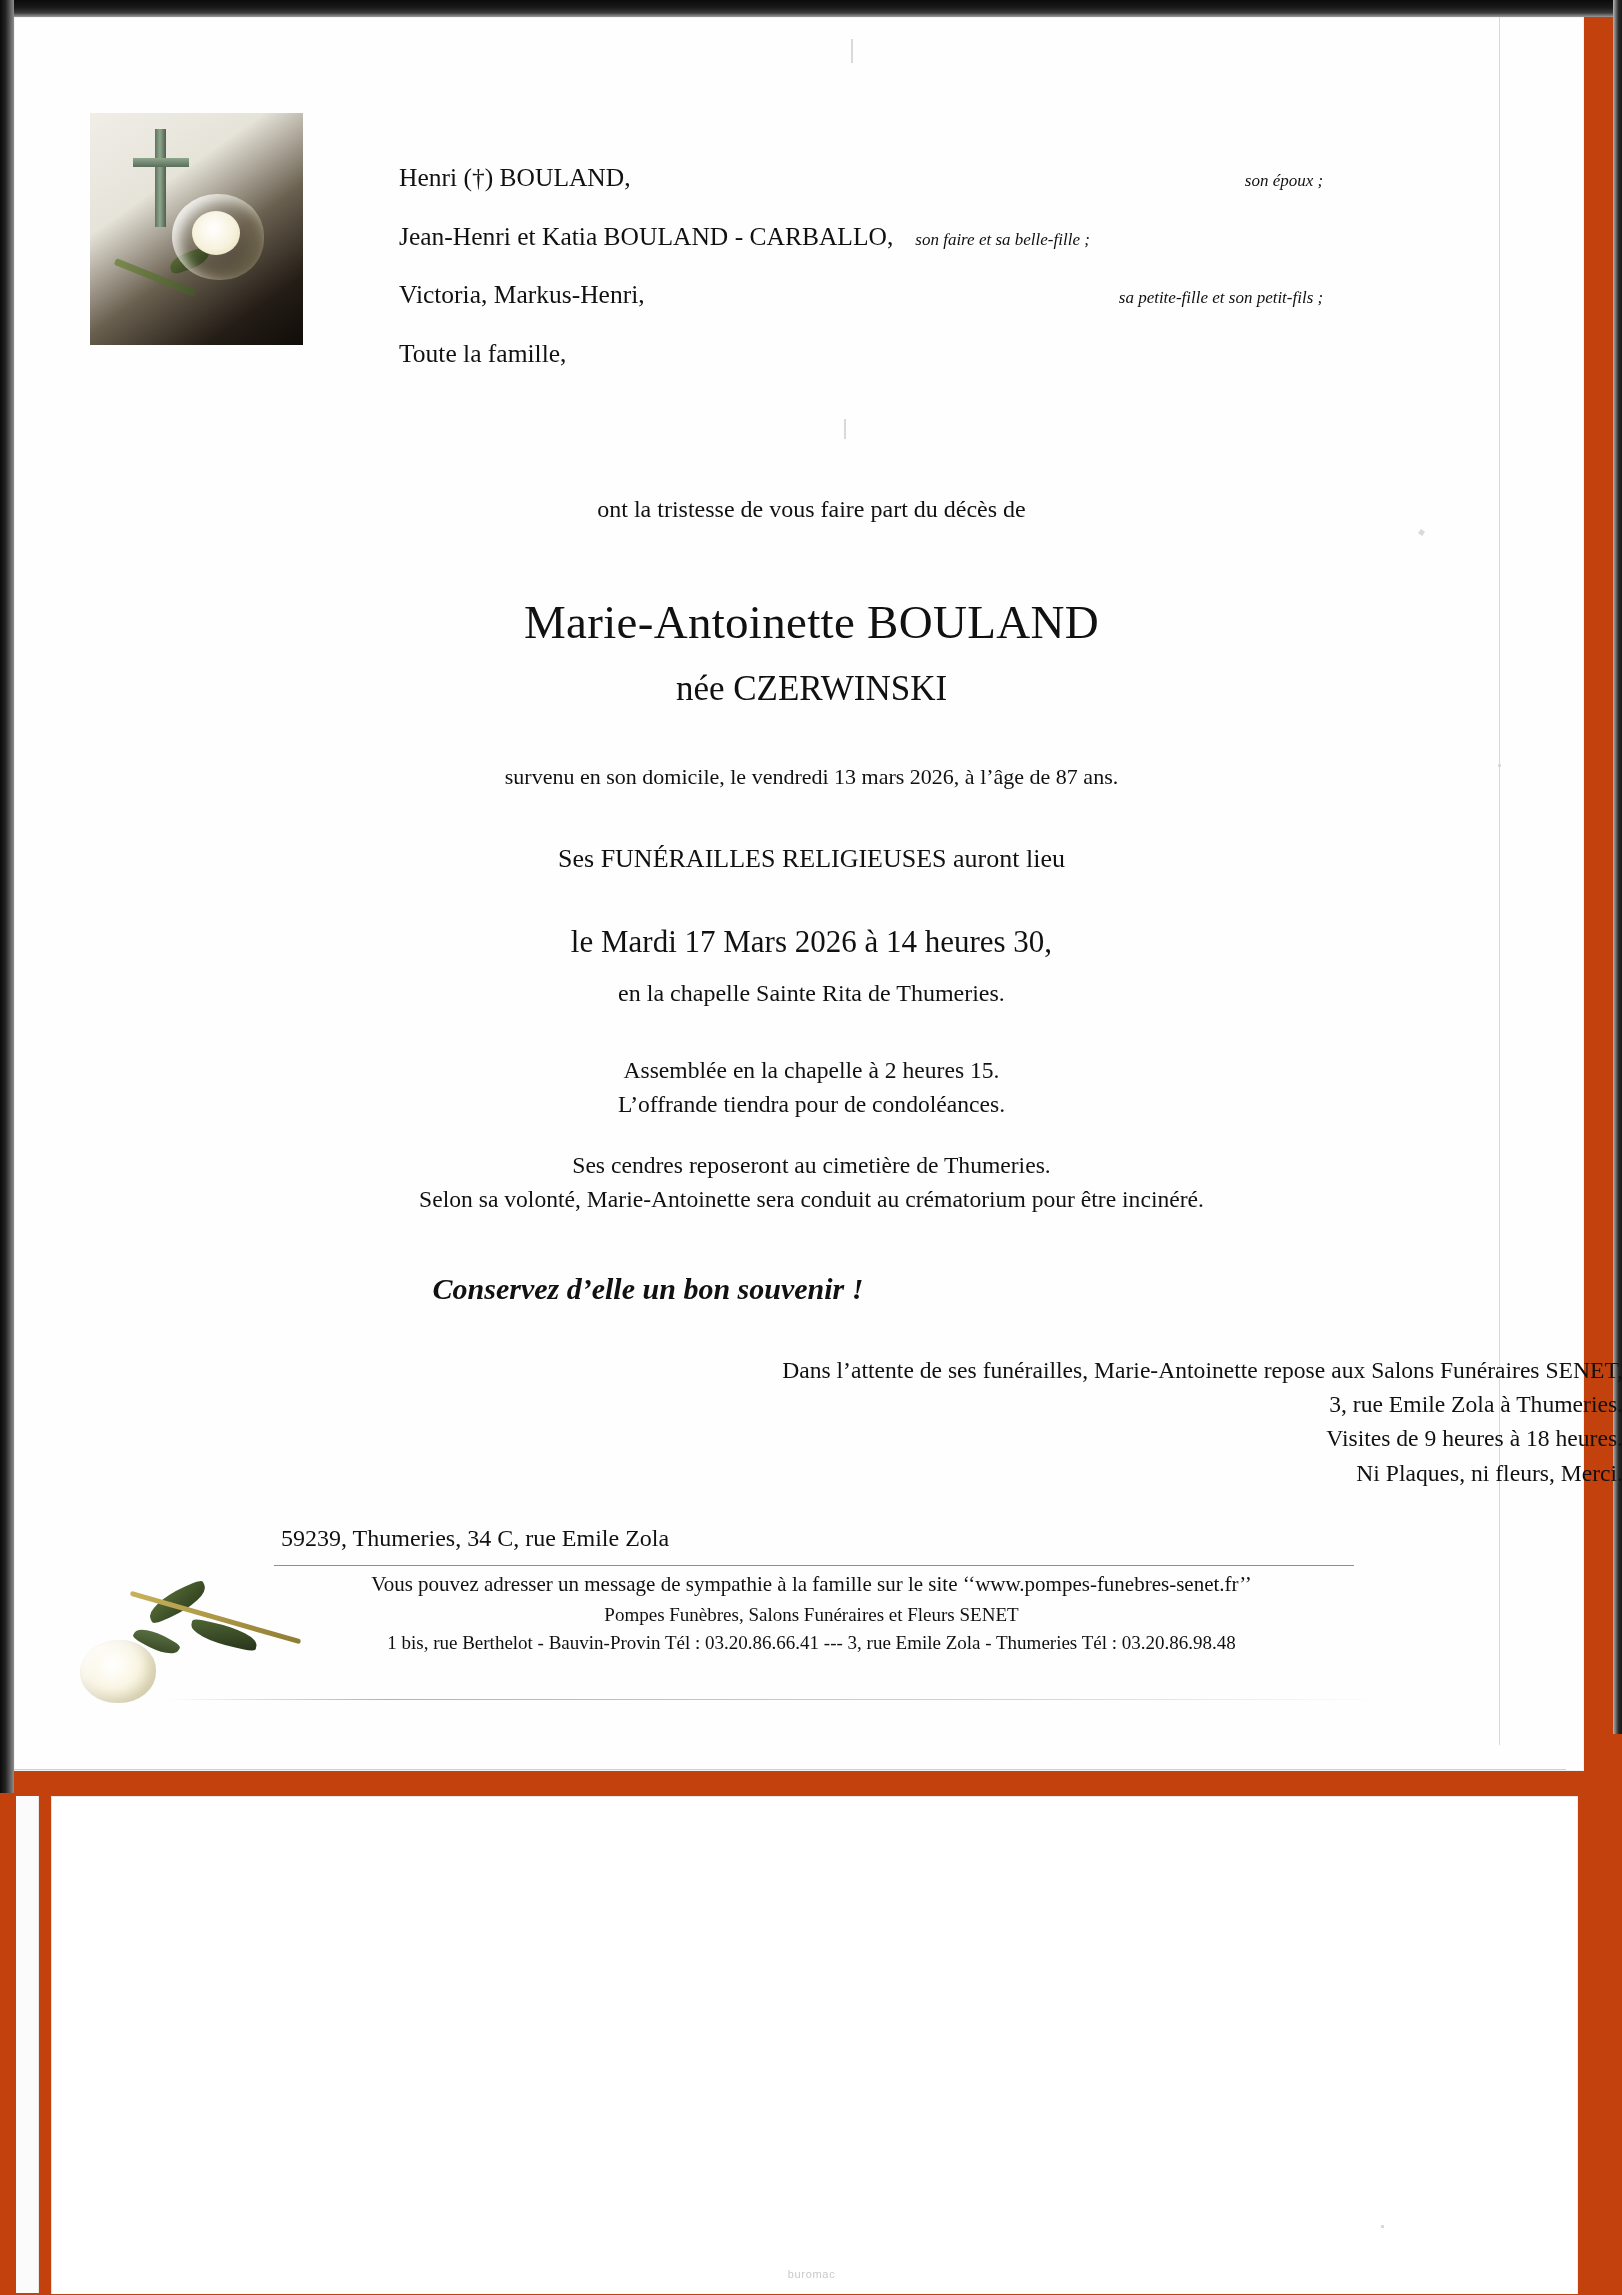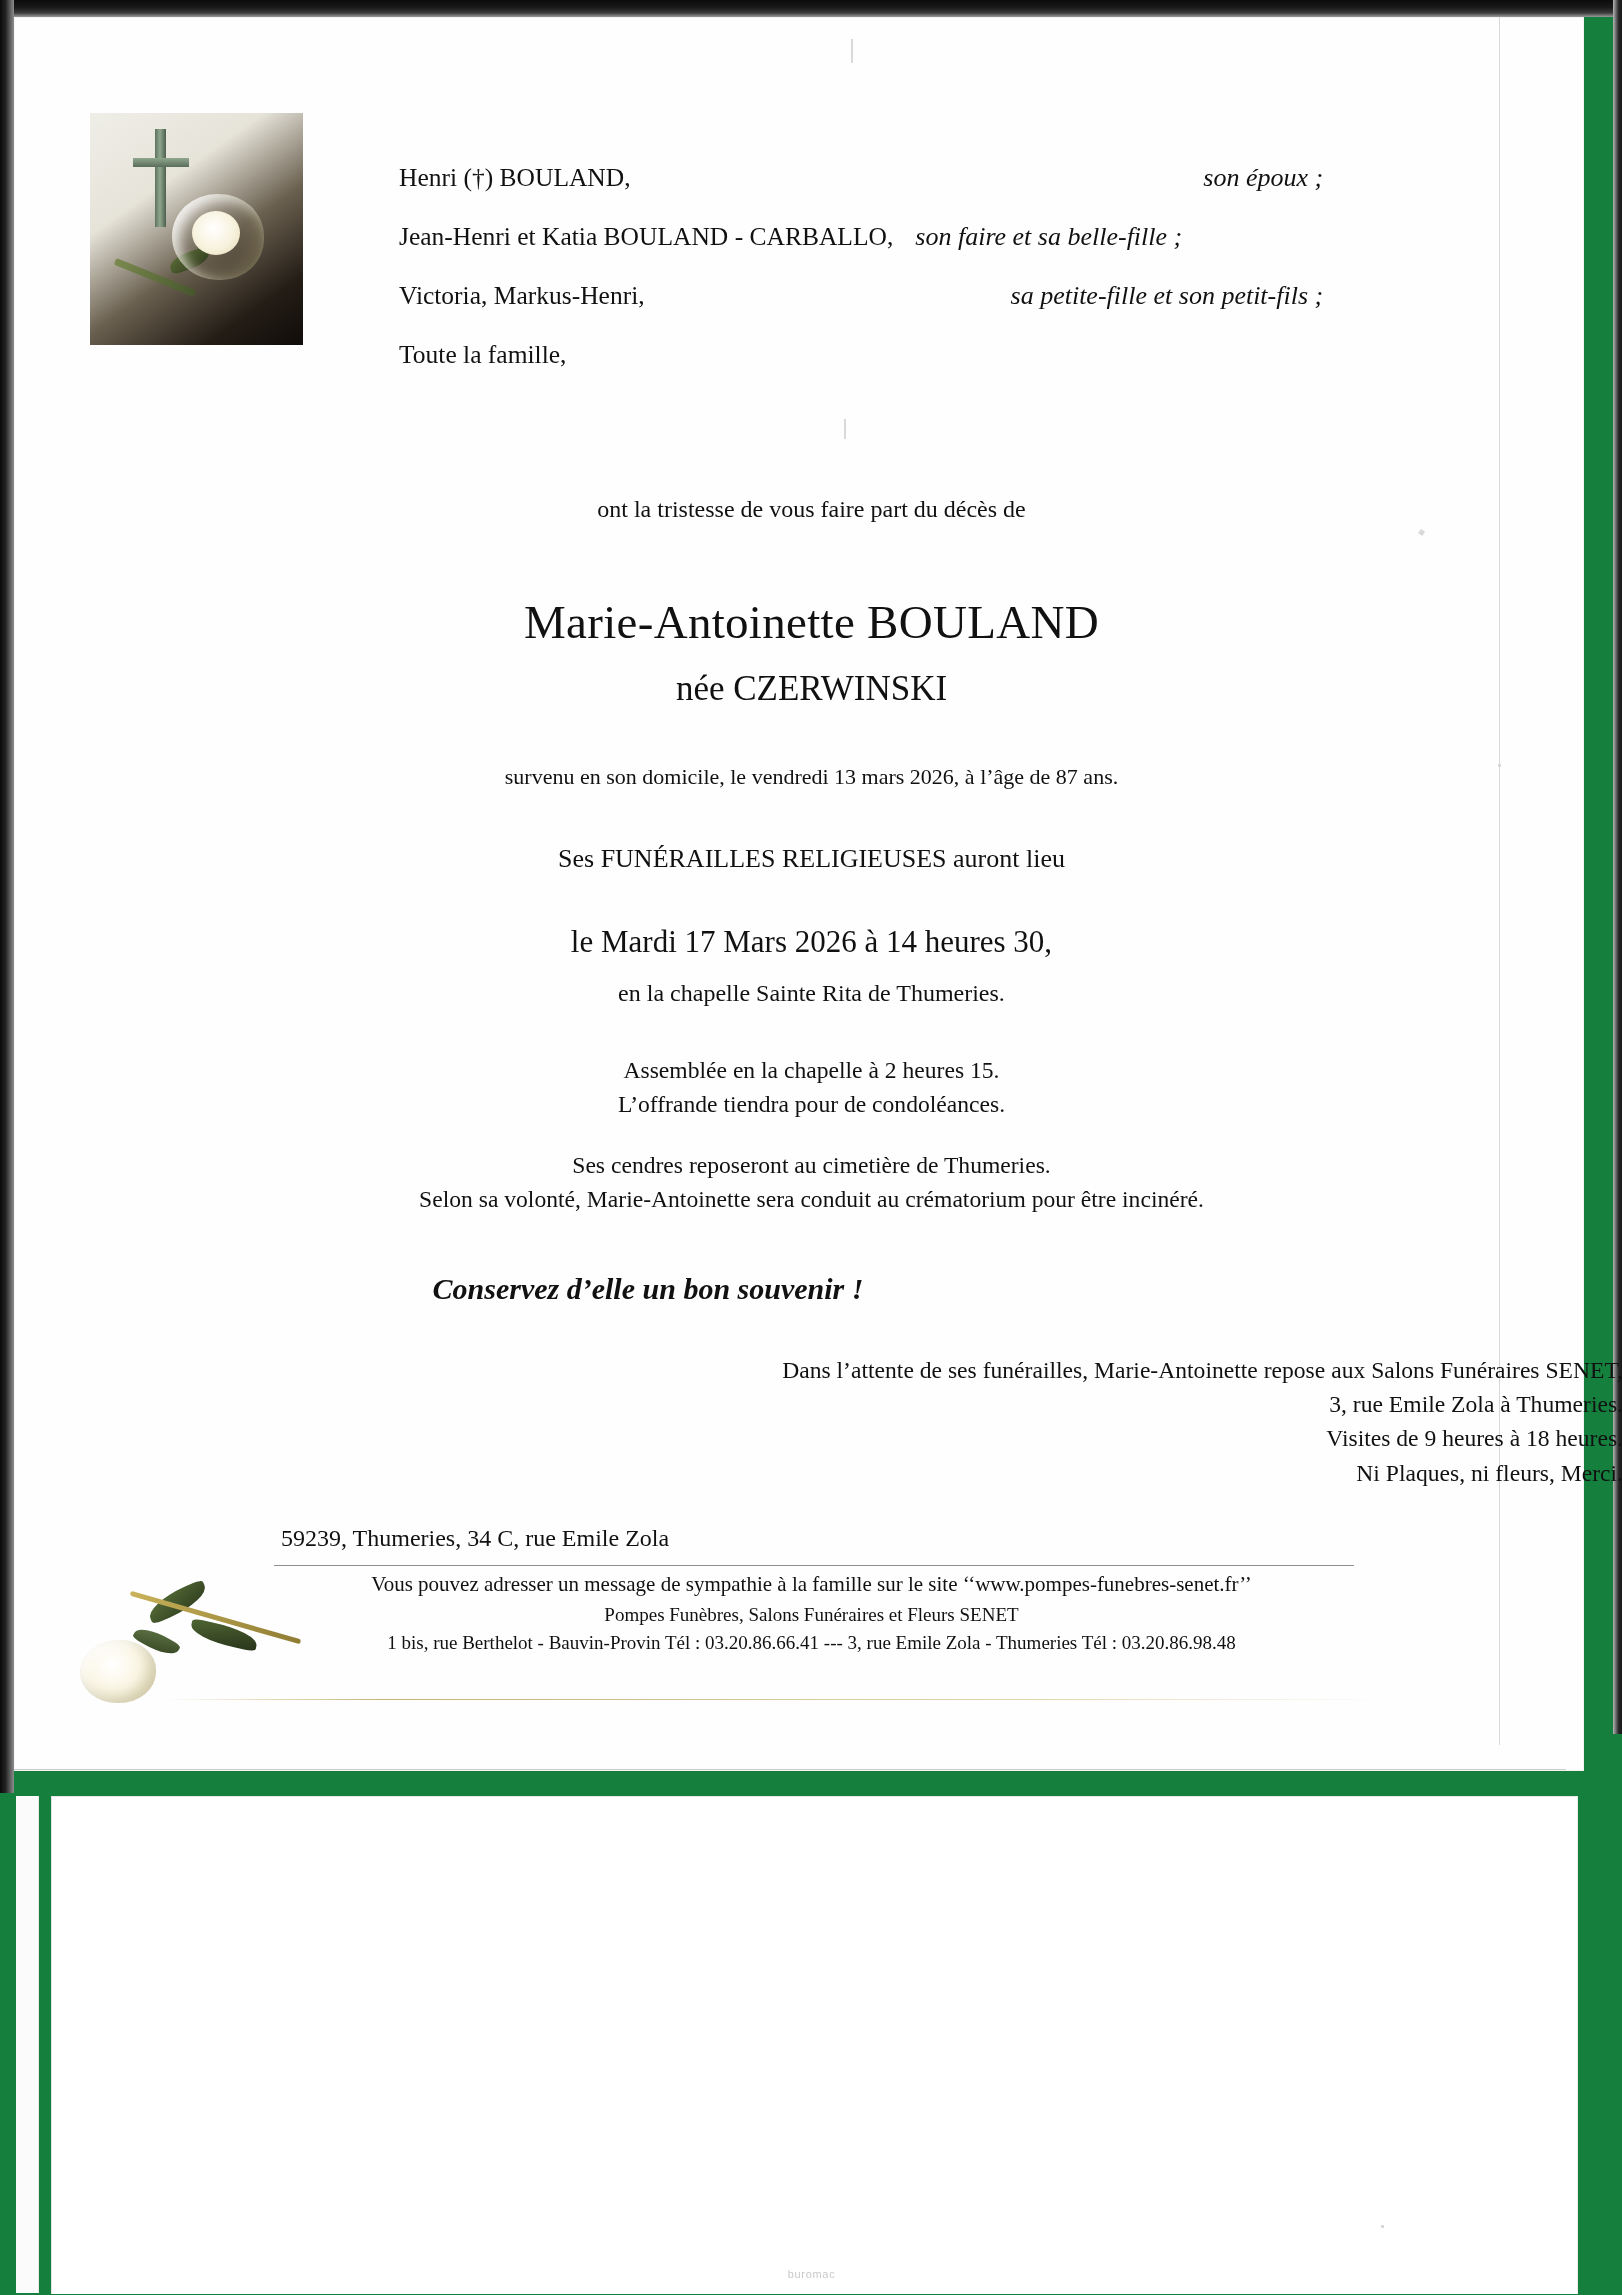--- a/index.html
+++ b/index.html
@@ -14,21 +14,21 @@
     color: #111111;
     position: relative;
     overflow: hidden;
   }
 
   
   .scan-sheet {
     position: absolute;
     left: 0; top: 0;
     width: 1623px; height: 2295px;
-    background: #15803d;
+    background: #c2410c;
   }
   .top-dark-band {
     position: absolute;
     left: 0; top: 0;
     width: 1623px; height: 17px;
     background: linear-gradient(to bottom, #0b0b0b 0%, #1a1a1a 45%, #3a3a3a 75%, #9a9a9a 100%);
   }
   .left-dark-edge {
     position: absolute;
     left: 0; top: 0;
@@ -219,21 +219,21 @@
     display: flex;
     align-items: baseline;
     font-size: 25.5px;
     line-height: 1.0;
     margin-bottom: 33px;
     white-space: nowrap;
   }
   .fam-name { flex: 0 0 auto; }
   .fam-rel {
     font-style: italic;
-    font-size: 26px;
+    font-size: 17px;
     margin-left: auto;
     padding-right: 11.8px;
   }
   .fam-rel.indent1 { margin-left: 22px; }
 
   .announce {
     position: absolute;
     left: 0; top: 496px;
     width: 1623px;
     text-align: center;

